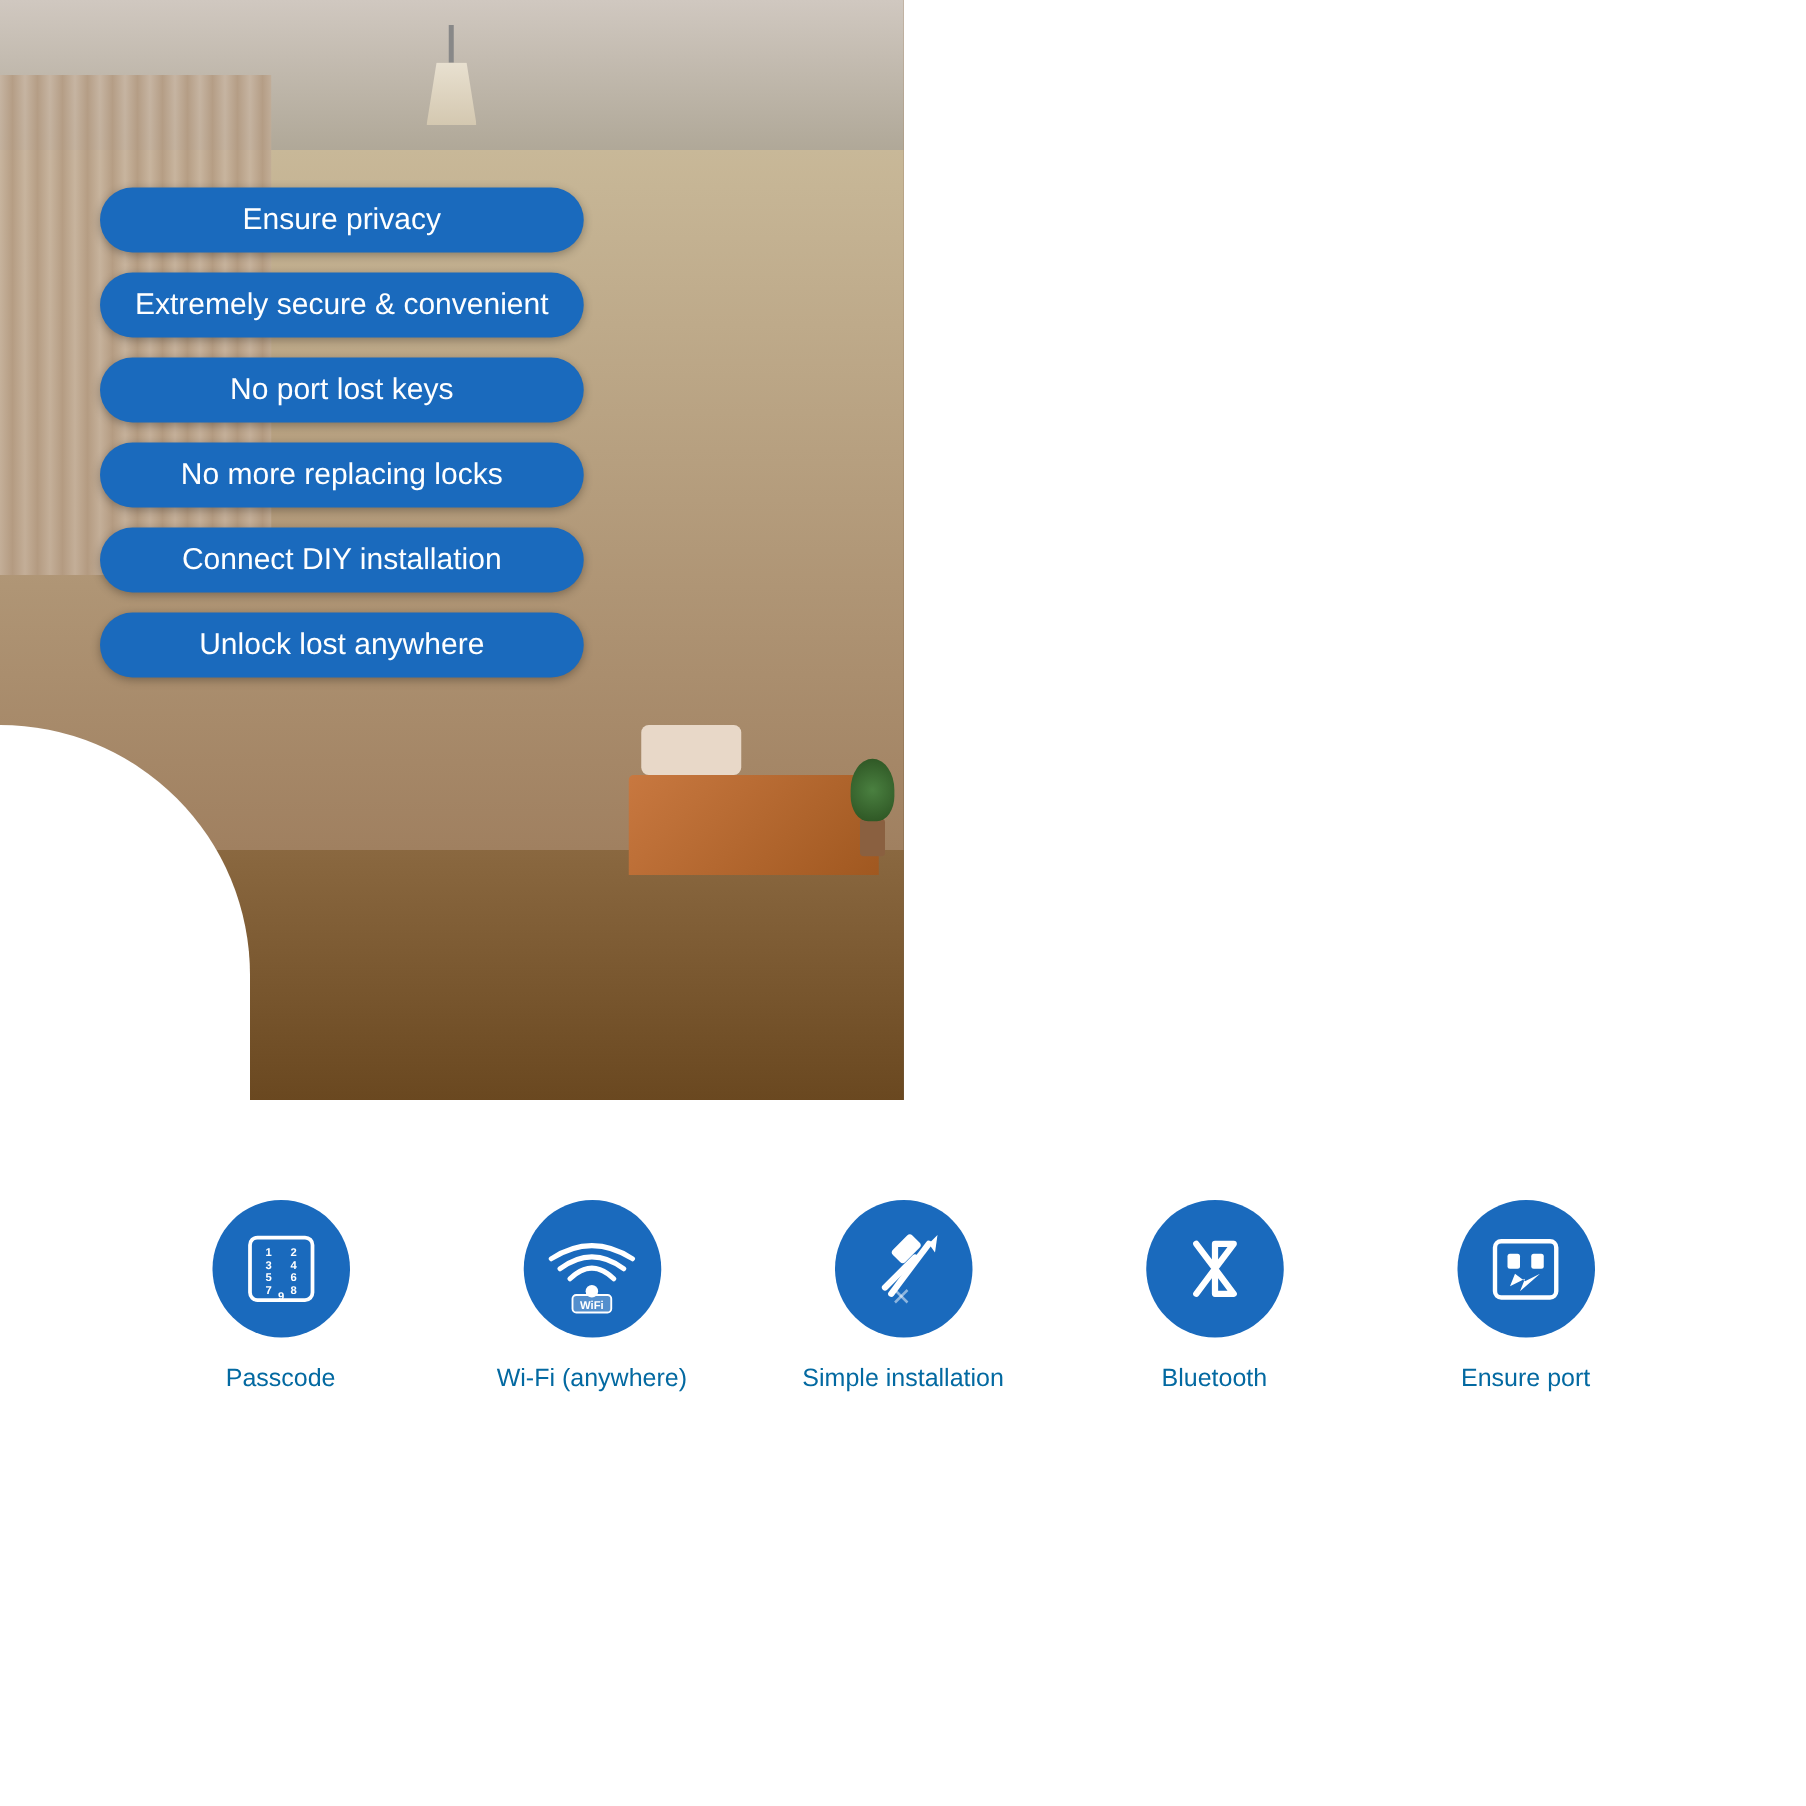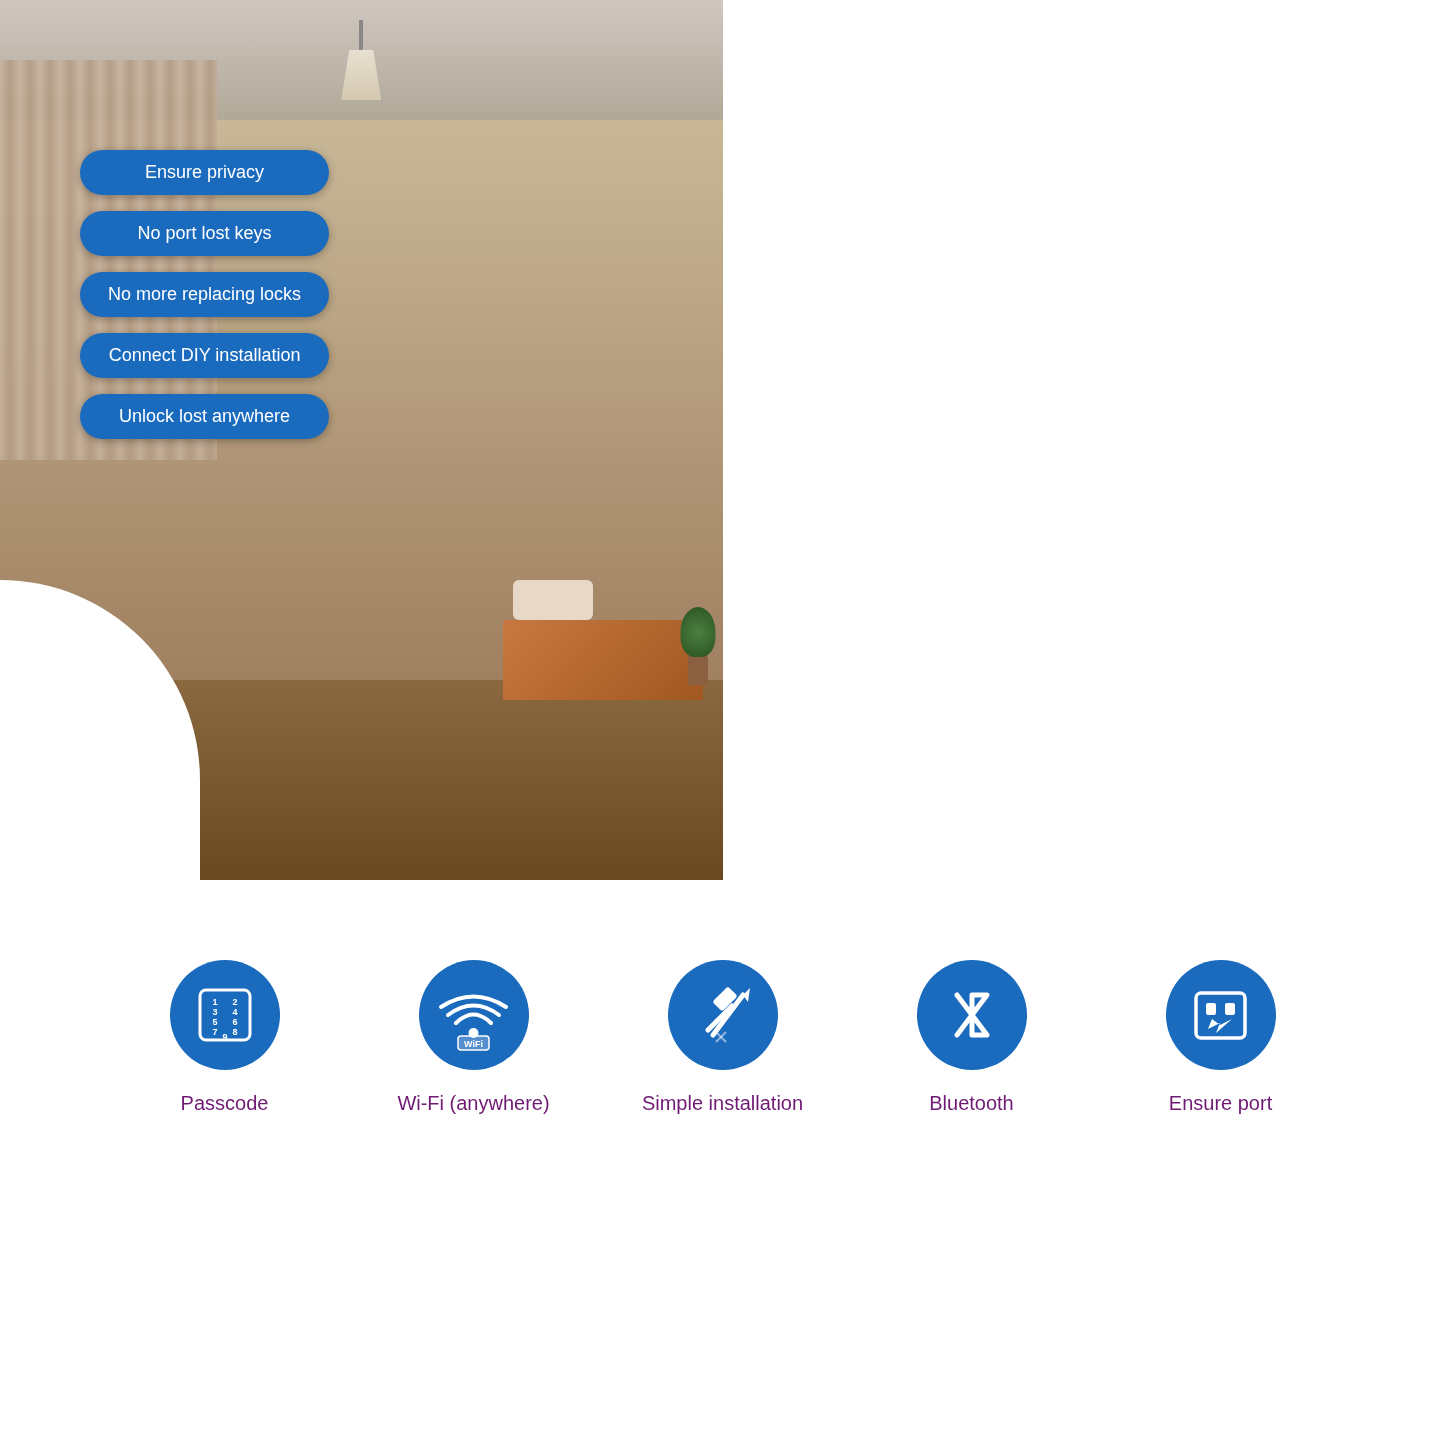--- a/index.html
+++ b/index.html
@@ -183,21 +183,21 @@
       flex-direction: column;
       gap: 16px;
       z-index: 10;
     }
 
     .feature-pill {
       background: #1a6abd;
       color: white;
       padding: 12px 28px;
       border-radius: 30px;
-      font-size: 18px;
+      font-size: 24px;
       font-weight: 400;
       white-space: nowrap;
       text-align: center;
       box-shadow: 0 2px 8px rgba(0,0,0,0.3);
     }
 
     
     .features-section {
       width: 100%;
       background: #ffffff;
@@ -221,21 +221,21 @@
       border-radius: 50%;
       background: #1a6abd;
       display: flex;
       align-items: center;
       justify-content: center;
       flex-shrink: 0;
     }
 
     .feature-label {
       font-size: 20px;
-      color: #701a75;
+      color: #0369a1;
       text-align: center;
       font-weight: 400;
       line-height: 1.3;
     }
   </style>
 </head>
 <body>
 
 <div class="hero">
 
@@ -247,20 +247,21 @@
     <div class="room-floor"></div>
     <div class="room-bed">
       <div class="room-bed-frame"></div>
       <div class="room-bed-pillow"></div>
     </div>
     <div class="room-plant"></div>
     <div class="white-curve"></div>
 
     <div class="feature-pills">
       <div class="feature-pill">Ensure privacy</div>
+      <div class="feature-pill">Extremely secure &amp; convenient</div>
       <div class="feature-pill">No port lost keys</div>
       <div class="feature-pill">No more replacing locks</div>
       <div class="feature-pill">Connect DIY installation</div>
       <div class="feature-pill">Unlock lost anywhere</div>
     </div>
   </div>
 
 </div>
 
 <div class="features-section">

